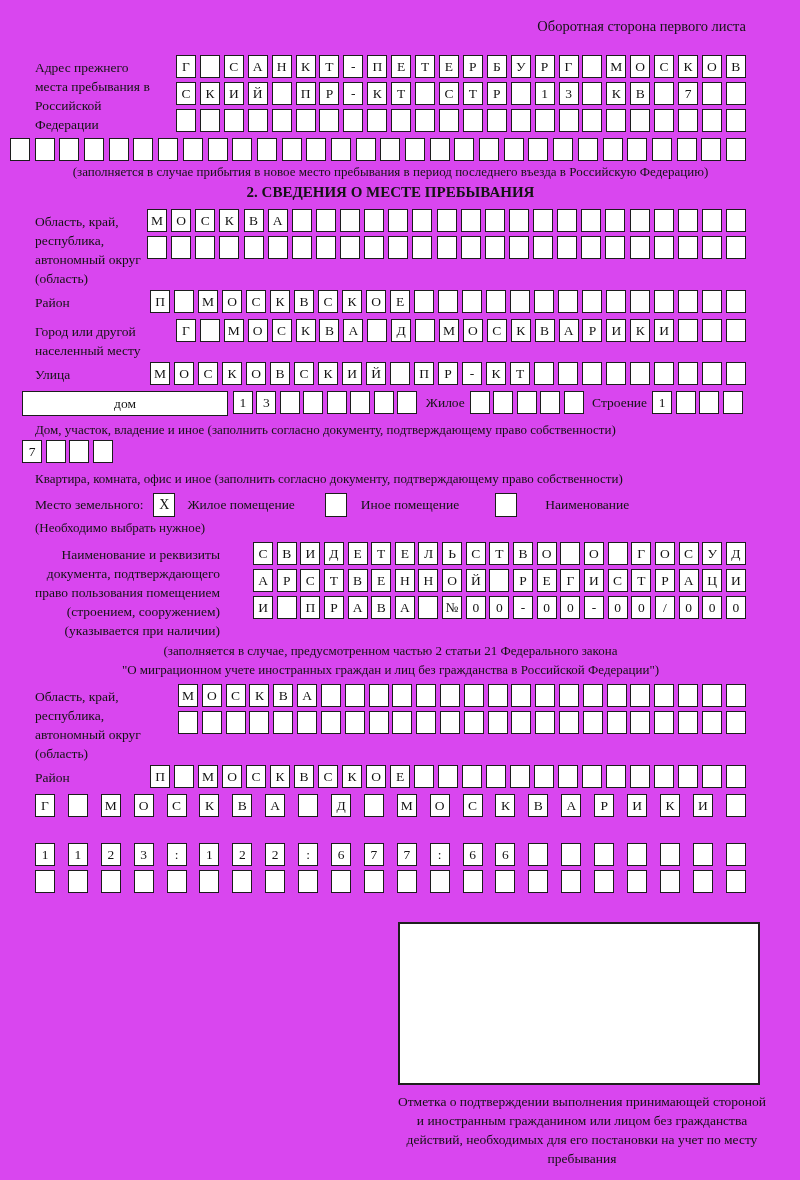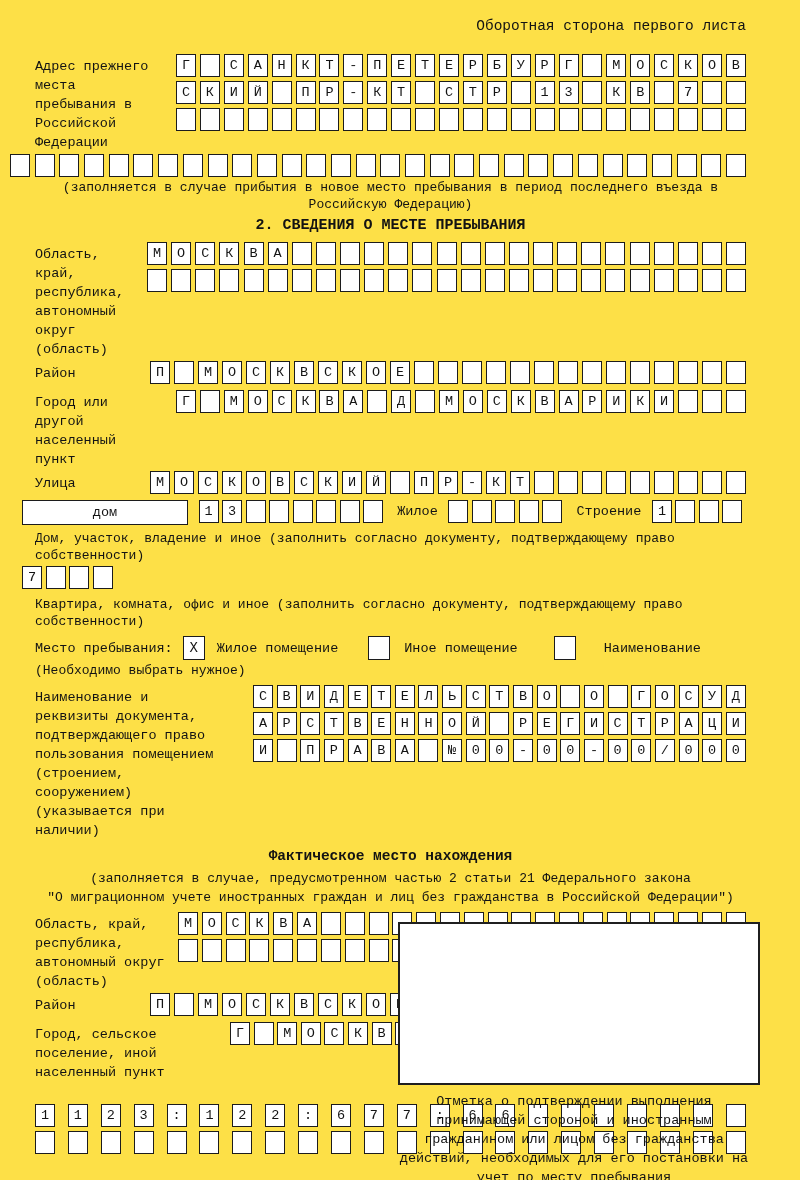--- a/index.html
+++ b/index.html
@@ -1,22 +1,22 @@
 <!DOCTYPE html>
 <html><head>
 <meta charset="utf-8">
 <style>
   * { margin:0; padding:0; box-sizing:border-box; }
   html,body { background:#ffffff; }
   .page {
     position:relative;
     width:800px; height:1180px;
-    background:#fde047;
+    background:#d946ef;
     color:#131313;
-    font-family:Liberation Mono, monospace;
+    font-family:Liberation Serif, serif;
     padding:10px 54px 0 35px;
     overflow:hidden;
   }
   .hdr {
     text-align:right;
     font-size:14.5px;
     margin-top:8px;
     margin-bottom:20px;
   }
   
@@ -72,21 +72,21 @@
     margin-bottom:3px;
   }
   .named-box {
     height:25px;
     border:1.8px solid #1c1c1c;
     display:flex; align-items:center; justify-content:center;
     font-size:13.5px;
     flex:0 0 auto;
     background:#fff;
   }
-  .box-house { width:166px; }
+  .box-house { width:206px; }
   .box-apt { width:163px; margin-right:8px; }
   .combo-label { font-size:13.5px; padding-top:4px; flex:0 0 auto; }
   .apt-row { justify-content:flex-start; }
   
   .stay-row {
     display:flex;
     align-items:center;
     margin:6px 0 2px 0;
     font-size:13.5px;
   }
@@ -102,33 +102,33 @@
   
   .stamp-box {
     position:absolute;
     left:398px; top:922px;
     width:362px; height:163px;
     border:2px solid #1f1f1f;
     background:#fff;
   }
   .stamp-note {
     position:absolute;
-    left:388px; top:1092px;
+    left:396px; top:1092px;
     width:372px;
     font-size:13.5px;
     line-height:19px;
     text-align:center;
   }
   .mb6 { margin-bottom:6px; }
   .w120 { width:120px; }
   .w112 { width:112px; }
   .w100 { width:100px; }
   .w140 { width:140px; }
   .w175 { width:175px; }
-  .w185 { width:185px; }
+  .w185 { width:185px;text-align:right; }
   .w160 { width:160px; }
 </style>
 </head>
 <body>
 
 <div class="page">
 
   <div class="hdr">Оборотная сторона первого листа</div>
 
   <div class="field">
@@ -344,21 +344,21 @@
           <div class="cell"></div>
           <div class="cell"></div>
           <div class="cell"></div>
           <div class="cell"></div>
         </div>
     </div>
   </div>
 
   <div class="field">
     <div class="flabel" style="flex-basis:141px">
-      <div class="w120">Город или другой населенный пункт</div>
+      <div class="w120">Город или другой населенный месту</div>
     </div>
     <div class="cells-col">
       <div class="cellrow">
           <div class="cell">Г</div>
           <div class="cell"></div>
           <div class="cell">М</div>
           <div class="cell">О</div>
           <div class="cell">С</div>
           <div class="cell">К</div>
           <div class="cell">В</div>
@@ -452,21 +452,21 @@
     <div class="cellrow inline">
         <div class="cell">7</div>
         <div class="cell"></div>
         <div class="cell"></div>
         <div class="cell"></div>
       </div>
   </div>
   <div class="note left">Квартира, комната, офис и иное (заполнить согласно документу, подтверждающему право собственности)</div>
 
   <div class="stay-row">
-    <span>Место пребывания:</span>
+    <span>Место земельного:</span>
     <span class="checkbox" style="margin-left:10px">X</span>
     <span style="margin-left:12px">Жилое помещение</span>
     <span class="checkbox" style="margin-left:30px"></span>
     <span style="margin-left:14px">Иное помещение</span>
     <span class="checkbox" style="margin-left:36px"></span>
     <span style="margin-left:28px">Наименование</span>
   </div>
   <div class="note left stay-note">(Необходимо выбрать нужное)</div>
 
   <div class="field">
@@ -539,21 +539,20 @@
           <div class="cell">0</div>
           <div class="cell">0</div>
           <div class="cell">/</div>
           <div class="cell">0</div>
           <div class="cell">0</div>
           <div class="cell">0</div>
         </div>
     </div>
   </div>
 
-  <div class="sub-title">Фактическое место нахождения</div>
   <div class="note">(заполняется в случае, предусмотренном частью 2 статьи 21 Федерального закона</div>
   <div class="note mb6">"О миграционном учете иностранных граждан и лиц без гражданства в Российской Федерации")</div>
 
   <div class="field">
     <div class="flabel" style="flex-basis:143px">
       <div class="w140">Область, край, республика, автономный округ (область)</div>
     </div>
     <div class="cells-col">
       <div class="cellrow">
           <div class="cell">М</div>
@@ -639,23 +638,20 @@
           <div class="cell"></div>
           <div class="cell"></div>
           <div class="cell"></div>
           <div class="cell"></div>
           <div class="cell"></div>
         </div>
     </div>
   </div>
 
   <div class="field">
-    <div class="flabel" style="flex-basis:195px">
-      <div class="w175">Город, сельское поселение, иной населенный пункт</div>
-    </div>
     <div class="cells-col">
       <div class="cellrow">
           <div class="cell">Г</div>
           <div class="cell"></div>
           <div class="cell">М</div>
           <div class="cell">О</div>
           <div class="cell">С</div>
           <div class="cell">К</div>
           <div class="cell">В</div>
           <div class="cell">А</div>

